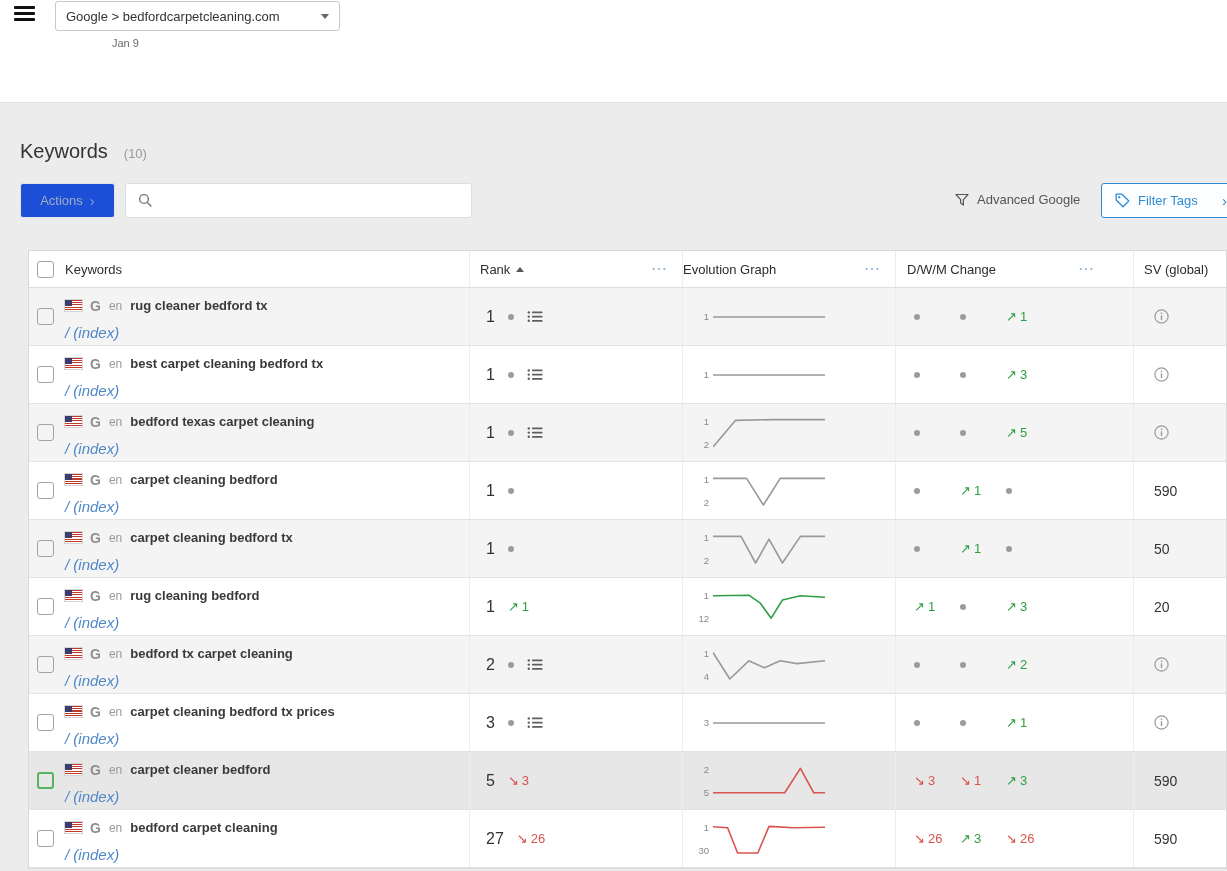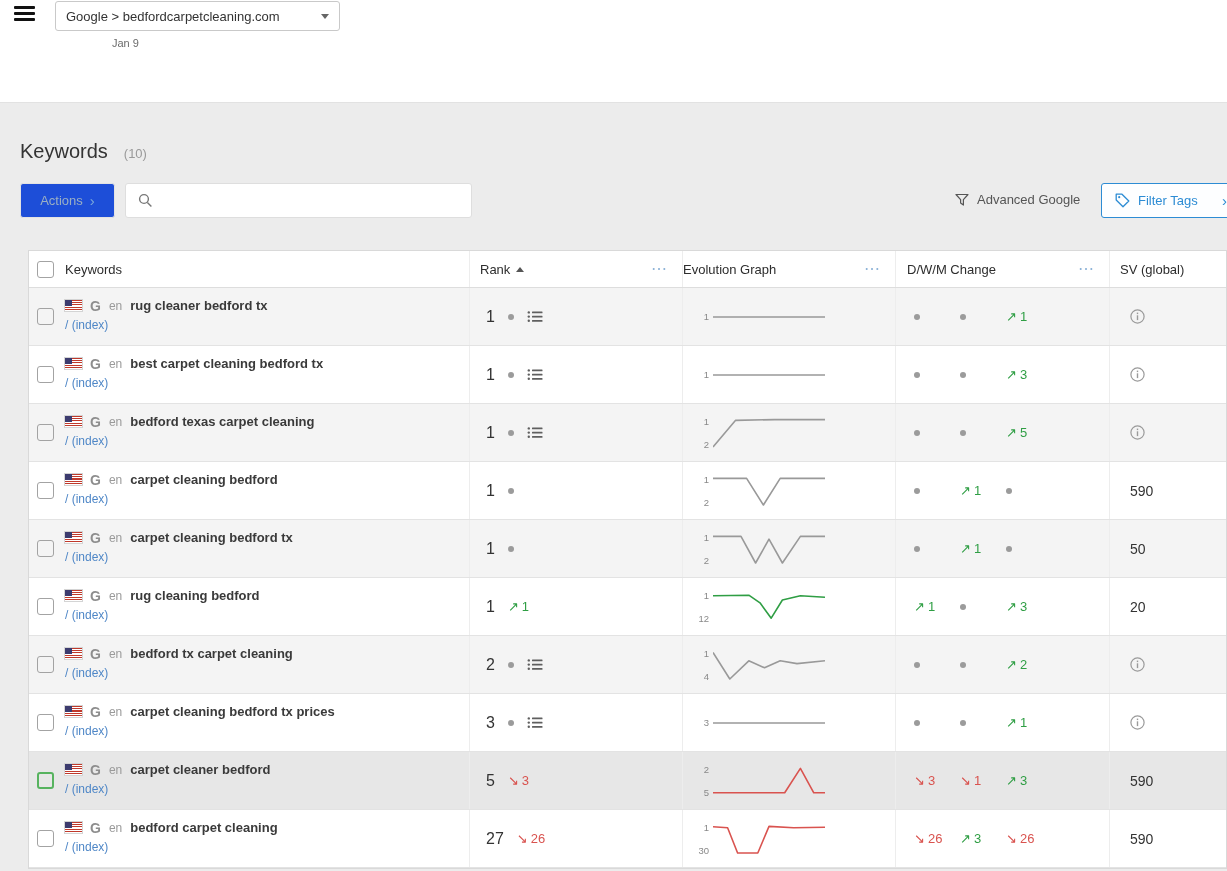--- a/index.html
+++ b/index.html
@@ -30,41 +30,41 @@
 
   
   .table { position:absolute; top:250px; left:28px; width:1199px; background:#fff; border:1px solid #d9d9d9; }
   .thead { display:flex; height:37px; align-items:center; border-bottom:1px solid #ddd; background:#fff; font-size:13px; color:#2d2d2d; }
   .cell { height:100%; display:flex; align-items:center; }
   .col-select { width:32px; flex:none; justify-content:center; }
   .col-kw   { width:408px; flex:none; padding-left:4px; }
   .col-rank { width:213px; flex:none; border-left:1px solid #ededed; padding-left:10px; }
   .col-evol { width:213px; flex:none; border-left:1px solid #ededed; }
   .col-dwm  { width:214px; flex:none; border-left:1px solid #ededed; padding-left:11px; }
-  .col-sv   { flex:1; border-left:1px solid #ededed; padding-left:10px; }
+  .col-sv   { flex:1; border-left:1px solid #ededed; padding-left:10px;margin-left:24px; }
   .hdr-sort { display:flex; align-items:center; gap:6px; cursor:pointer; }
   .sort-caret { width:0; height:0; border-left:4px solid transparent; border-right:4px solid transparent; border-bottom:5px solid #555; }
   .col-menu { margin-left:auto; margin-right:14px; color:#8fb4d8; font-size:16px; letter-spacing:1px; cursor:pointer; line-height:0.5; }
   .col-menu::after { content:"⋯"; }
 
   .row { display:flex; height:58px; border-bottom:1px solid #e3e3e3; background:#fff; }
   .row.alt { background:#f4f4f4; }
   .row.selected { background:#e7e7e7; }
 
   .checkbox { width:17px; height:17px; border:1px solid #a3a3a3; border-radius:3px; background:transparent; cursor:pointer; flex:none; }
   .row.selected .checkbox { border:2px solid #57b35f; }
 
   .kw-cell { flex-direction:column; align-items:flex-start; justify-content:flex-start; padding-top:10px; }
   .kw-line { display:flex; align-items:center; gap:8px; }
   .flag { width:17px; height:11px; position:relative; flex:none; background:repeating-linear-gradient(180deg,#c0392b 0 1.1px,#fff 1.1px 2.2px); outline:1px solid #d4d4d4; }
   .flag::after { content:""; position:absolute; top:0; left:0; width:7px; height:5.5px; background:#3c3b6e; }
   .g-icon { font-size:14px; font-weight:700; color:#8d8d8d; line-height:1; }
   .lang { font-size:12px; color:#9a9a9a; }
   .kw-text { font-size:13px; font-weight:700; color:#3a3a3a; }
-  .kw-url { font-size:12px; color:#4f87c7; margin-top:5px; cursor:pointer; }
+  .kw-url { font-size:15px; color:#4f87c7; margin-top:11px; cursor:pointer;font-style:italic; }
 
   .rank-cell { gap:13px; padding-left:16px; }
   .rank-num { font-size:16px; font-weight:500; color:#333; }
   .dot { width:6px; height:6px; border-radius:50%; background:#9b9b9b; flex:none; }
   .chg { display:inline-flex; align-items:center; gap:3px; font-size:13px; }
   .chg.up { color:#2f9e44; }
   .chg.down { color:#d9534f; }
 
   .evol-cell { padding-left:12px; }
   .spark-labels { width:14px; height:34px; display:flex; flex-direction:column; font-size:9.5px; color:#888; text-align:right; margin-right:4px; }

